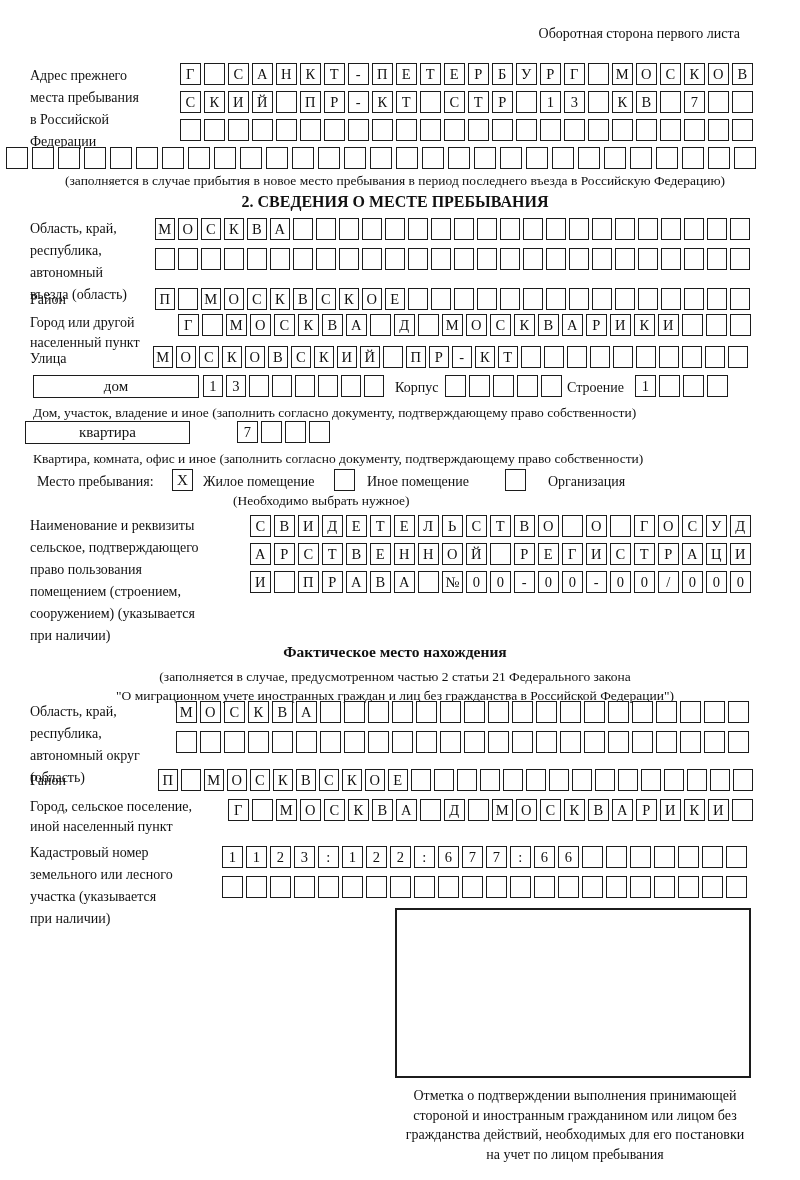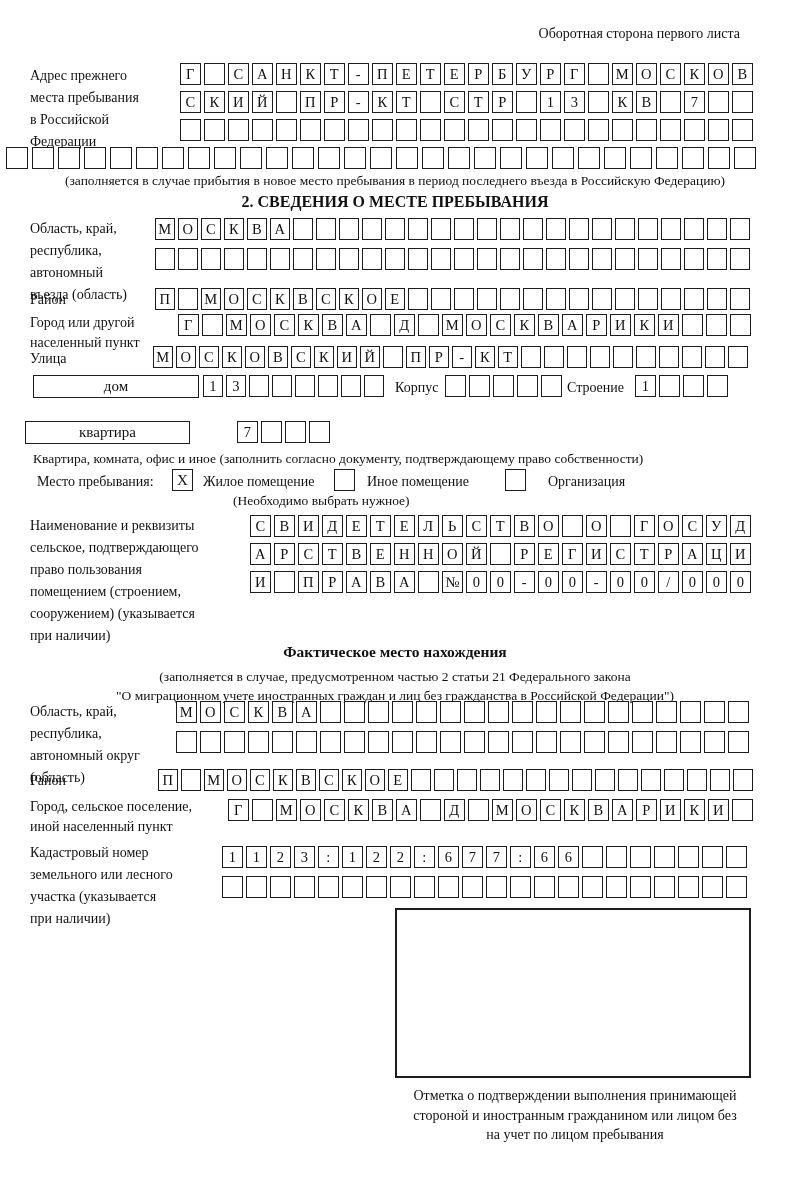--- a/index.html
+++ b/index.html
@@ -320,20 +320,21 @@
       <div class="cell"></div>
     </div>
   <div class="abs lbl" style="left:567px;top:378px">Строение</div>
   <div class="cellrow p24" style="left:635px;top:375px">
       <div class="cell">1</div>
       <div class="cell"></div>
       <div class="cell"></div>
       <div class="cell"></div>
     </div>
 
+  <div class="abs small" style="left:33px;top:404px">Дом, участок, владение и иное (заполнить согласно документу, подтверждающему право собственности)</div>
 
   <div class="labelbox" style="left:25px;top:421px;width:165px">квартира</div>
   <div class="cellrow p24" style="left:237px;top:421px">
       <div class="cell">7</div>
       <div class="cell"></div>
       <div class="cell"></div>
       <div class="cell"></div>
     </div>
 
   <div class="abs small" style="left:33px;top:450px">Квартира, комната, офис и иное (заполнить согласно документу, подтверждающему право собственности)</div>
@@ -592,16 +593,17 @@
       <div class="cell"></div>
       <div class="cell"></div>
       <div class="cell"></div>
     </div>
 
   <div class="bigbox" style="left:395px;top:908px;width:356px;height:170px"></div>
 
   <div class="abs ctr" style="left:375px;top:1086px;width:400px">
     <div class="capline">Отметка о подтверждении выполнения принимающей</div>
     <div class="capline">стороной и иностранным гражданином или лицом без</div>
+    <div class="capline">гражданства действий, необходимых для его постановки</div>
     <div class="capline">на учет по лицом пребывания</div>
   </div>
 
 </div>
 
 </body></html>

